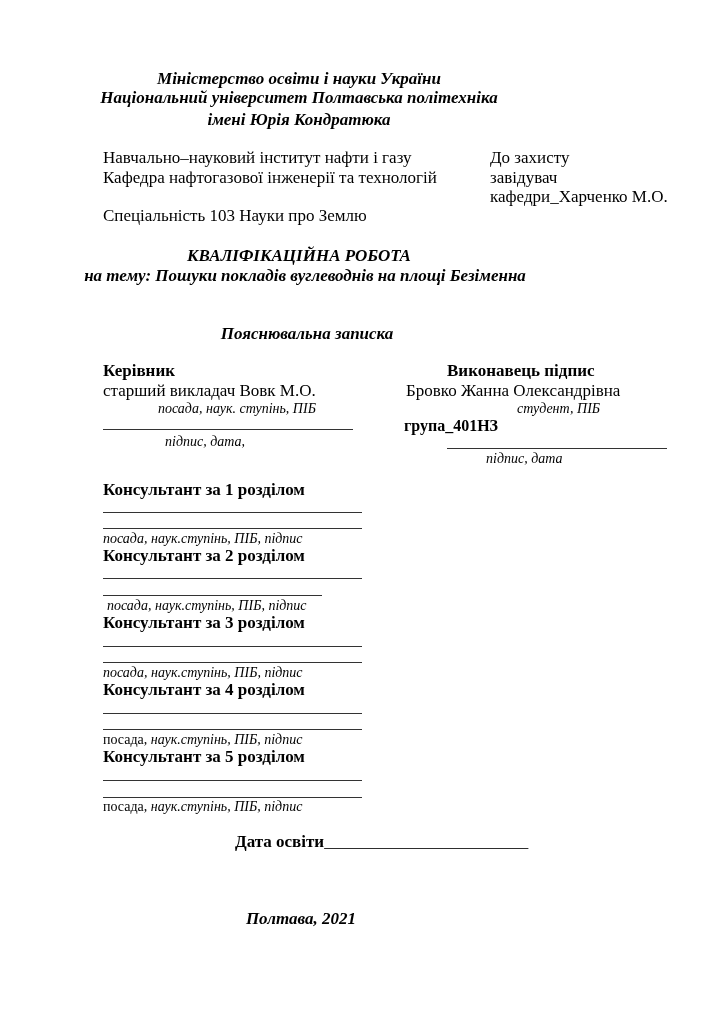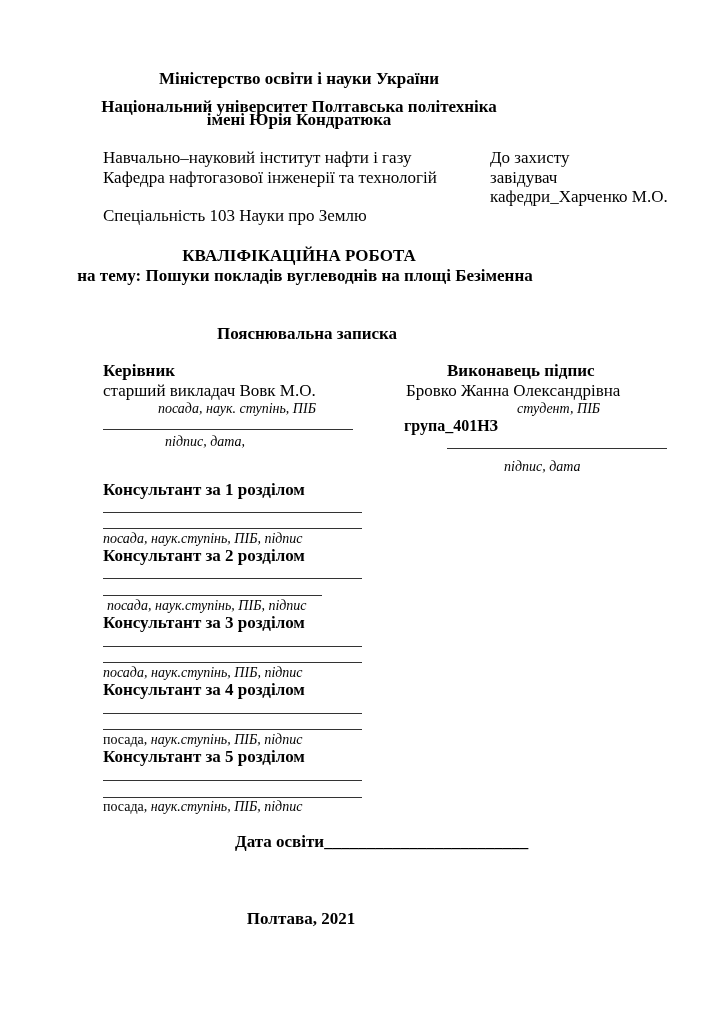--- a/index.html
+++ b/index.html
@@ -1,31 +1,31 @@
 <!DOCTYPE html>
 <html><head>
 <meta charset="utf-8">
 <style>
   html, body { margin:0; padding:0; background:#ffffff; }
   body { width:724px; height:1024px; position:relative; overflow:hidden;
          font-family:"Liberation Serif", "DejaVu Serif", serif; color:#000; }
   .abs { position:absolute; white-space:nowrap; }
-  .center { left:0; width:598px; text-align:center; }
+  .center { left:0; width:598px; text-align:center;font-style:italic; }
   .b { font-weight:bold; }
   .t16 { font-size:16px; line-height:19px; }
   .t17 { font-size:17px; line-height:20px; }
   .cap { font-size:14px; font-style:italic; line-height:13px; }
   .cap .n { font-style:normal; }
   .line { position:absolute; height:0; border-top:1.3px solid #333; }
 </style>
 </head>
 <body>
 
 <div class="abs center b t17" style="top:69px;">Міністерство освіти і науки України</div>
-<div class="abs center b t17" style="top:97px;">Національний університет Полтавська політехніка</div>
+<div class="abs center b t17" style="top:88px;">Національний університет Полтавська політехніка</div>
 <div class="abs center b t17" style="top:110px;">імені Юрія Кондратюка</div>
 
 <div class="abs t17" style="left:103px; top:148px;">Навчально–науковий  інститут нафти і газу</div>
 <div class="abs t17" style="left:103px; top:168px;">Кафедра нафтогазової  інженерії та технологій</div>
 <div class="abs t17" style="left:103px; top:206px;">Спеціальність 103 Науки про Землю</div>
 
 <div class="abs t17" style="left:490px; top:148px;">До захисту</div>
 <div class="abs t17" style="left:480px; top:168px;margin-left:10px;">завідувач</div>
 <div class="abs t17" style="left:490px; top:187px;">кафедри_Харченко М.О.</div>
 
@@ -37,21 +37,21 @@
 <div class="abs t17" style="left:103px; top:381px;">старший викладач Вовк М.О.</div>
 <div class="abs cap" style="left:158px; top:402px;">посада, наук. ступінь, ПІБ</div>
 <div class="line" style="left:103px; top:429px; width:250px;"></div>
 <div class="abs cap" style="left:165px; top:435px;">підпис, дата,</div>
 
 <div class="abs b t17" style="left:447px; top:361px;">Виконавець підпис</div>
 <div class="abs t17" style="left:406px; top:381px;">Бровко Жанна Олександрівна</div>
 <div class="abs cap" style="left:517px; top:402px;">студент, ПІБ</div>
 <div class="abs b t16" style="left:404px; top:416px;">група_401НЗ</div>
 <div class="line" style="left:447px; top:448px; width:220px;"></div>
-<div class="abs cap" style="left:504px; top:452px;margin-top:8px;">підпис, дата</div>
+<div class="abs cap" style="left:486px; top:452px;">підпис, дата</div>
 
 <div class="abs b t17" style="left:103px; top:480px;">Консультант за 1 розділом</div>
 <div class="line" style="left:103px; top:512px; width:259px;"></div>
 <div class="line" style="left:103px; top:528px; width:259px;"></div>
 <div class="abs cap" style="left:103px; top:532px;"><span>посада, наук.ступінь, ПІБ, підпис</span></div>
 
 <div class="abs b t17" style="left:103px; top:546px;">Консультант за 2 розділом</div>
 <div class="line" style="left:103px; top:578px; width:259px;"></div>
 <div class="line" style="left:103px; top:595px; width:219px;"></div>
 <div class="abs cap" style="left:107px; top:599px;"><span>посада, наук.ступінь, ПІБ, підпис</span></div>
@@ -64,15 +64,15 @@
 <div class="abs b t17" style="left:103px; top:680px;">Консультант за 4 розділом</div>
 <div class="line" style="left:103px; top:713px; width:259px;"></div>
 <div class="line" style="left:103px; top:729px; width:259px;"></div>
 <div class="abs cap" style="left:103px; top:733px;"><span class="n">посада, </span><span>наук.ступінь, ПІБ, підпис</span></div>
 
 <div class="abs b t17" style="left:103px; top:747px;">Консультант за 5 розділом</div>
 <div class="line" style="left:103px; top:780px; width:259px;"></div>
 <div class="line" style="left:103px; top:797px; width:259px;"></div>
 <div class="abs cap" style="left:103px; top:800px;"><span class="n">посада, </span><span>наук.ступінь, ПІБ, підпис</span></div>
 
-<div class="abs b t17" style="left:235px; top:832px;"><span>Дата освіти</span><span style="font-weight:bold;">________________________</span></div>
+<div class="abs b t17" style="left:235px; top:832px;"><span>Дата освіти</span><span style="font-weight:normal;">________________________</span></div>
 
 <div class="abs center b t17" style="top:909px; left:2px;">Полтава, 2021</div>
 
 </body></html>

